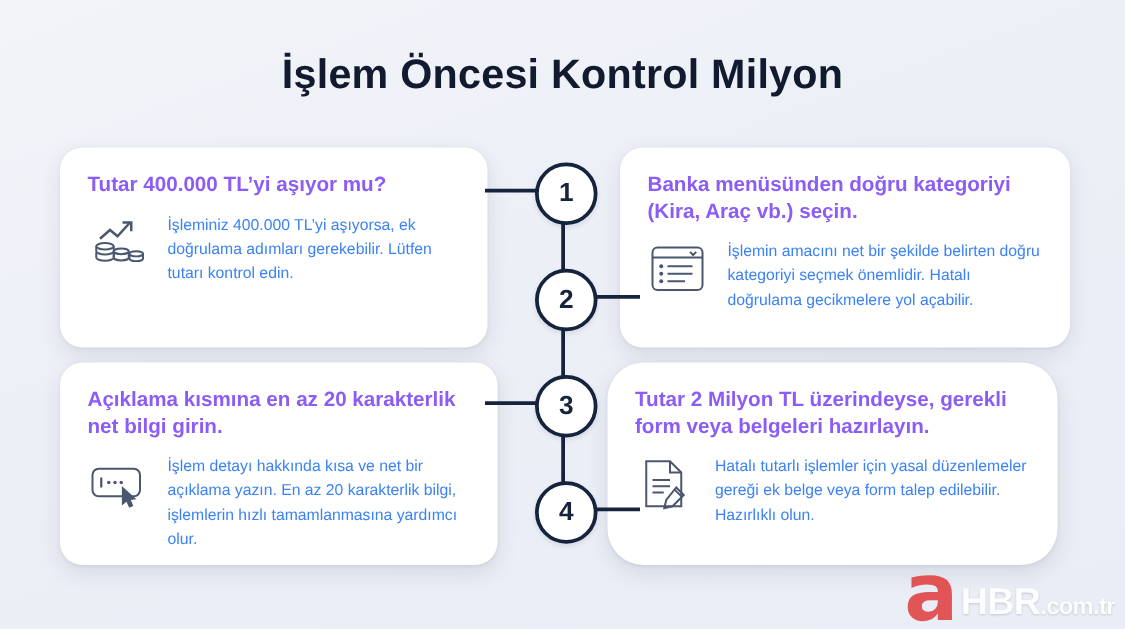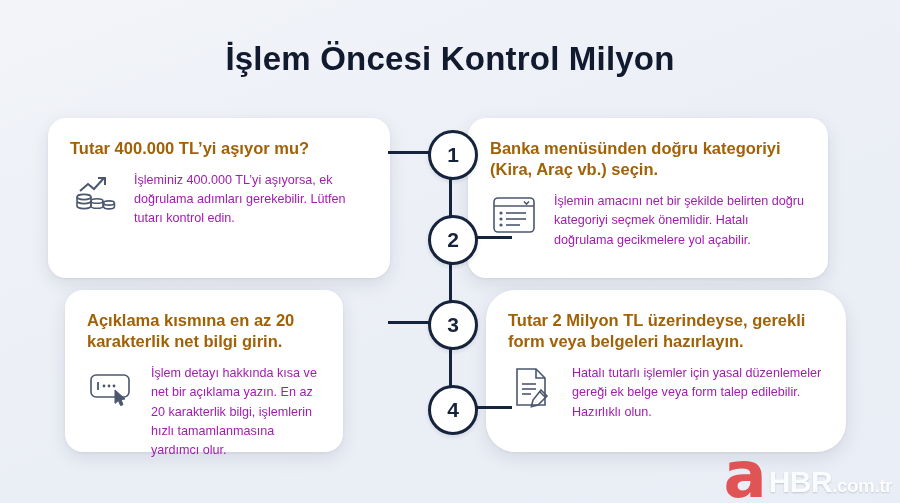--- a/index.html
+++ b/index.html
@@ -73,48 +73,48 @@
 
   .card {
     position: absolute;
     background: #ffffff;
     border-radius: 18px;
     box-shadow: 0 6px 18px rgba(30,42,70,0.10), 0 1px 3px rgba(30,42,70,0.06);
     padding: 18px 22px 18px 22px;
     box-sizing: border-box;
   }
   .card-tl { left: 48px;  top: 118px; width: 342px; height: 160px; }
-  .card-tr { left: 468px; top: 118px; width: 360px; height: 160px; }
-  .card-bl { left: 48px;  top: 290px; width: 278px; height: 162px; margin-left: 17px; }
+  .card-tr { left: 496px; top: 118px; width: 360px; height: 160px; }
+  .card-bl { left: 48px;  top: 290px; width: 350px; height: 162px; }
   .card-br { left: 486px; top: 290px; width: 360px; height: 162px; border-radius: 29px; }
 
   .card-title {
     font-size: 16.5px;
     font-weight: bold;
-    color: #a16207;
+    color: #8b5cf6;
     line-height: 1.28;
     margin: 2px 0 12px 0;
   }
   .card-body-row {
     display: flex;
     align-items: flex-start;
     gap: 12px;
   }
   .card-icon {
     flex: 0 0 auto;
     width: 52px;
     height: 46px;
     color: #2b3a55;
     opacity: 0.85;
   }
   .card-icon svg { display: block; }
   .card-text {
     font-size: 12.6px;
     line-height: 1.52;
-    color: #a21caf;
+    color: #3b82f6;
   }
   
   .wm {
     position: absolute;
     right: 8px;
     bottom: 2px;
     display: flex;
     align-items: flex-end;
     gap: 2px;
     opacity: 0.85;

